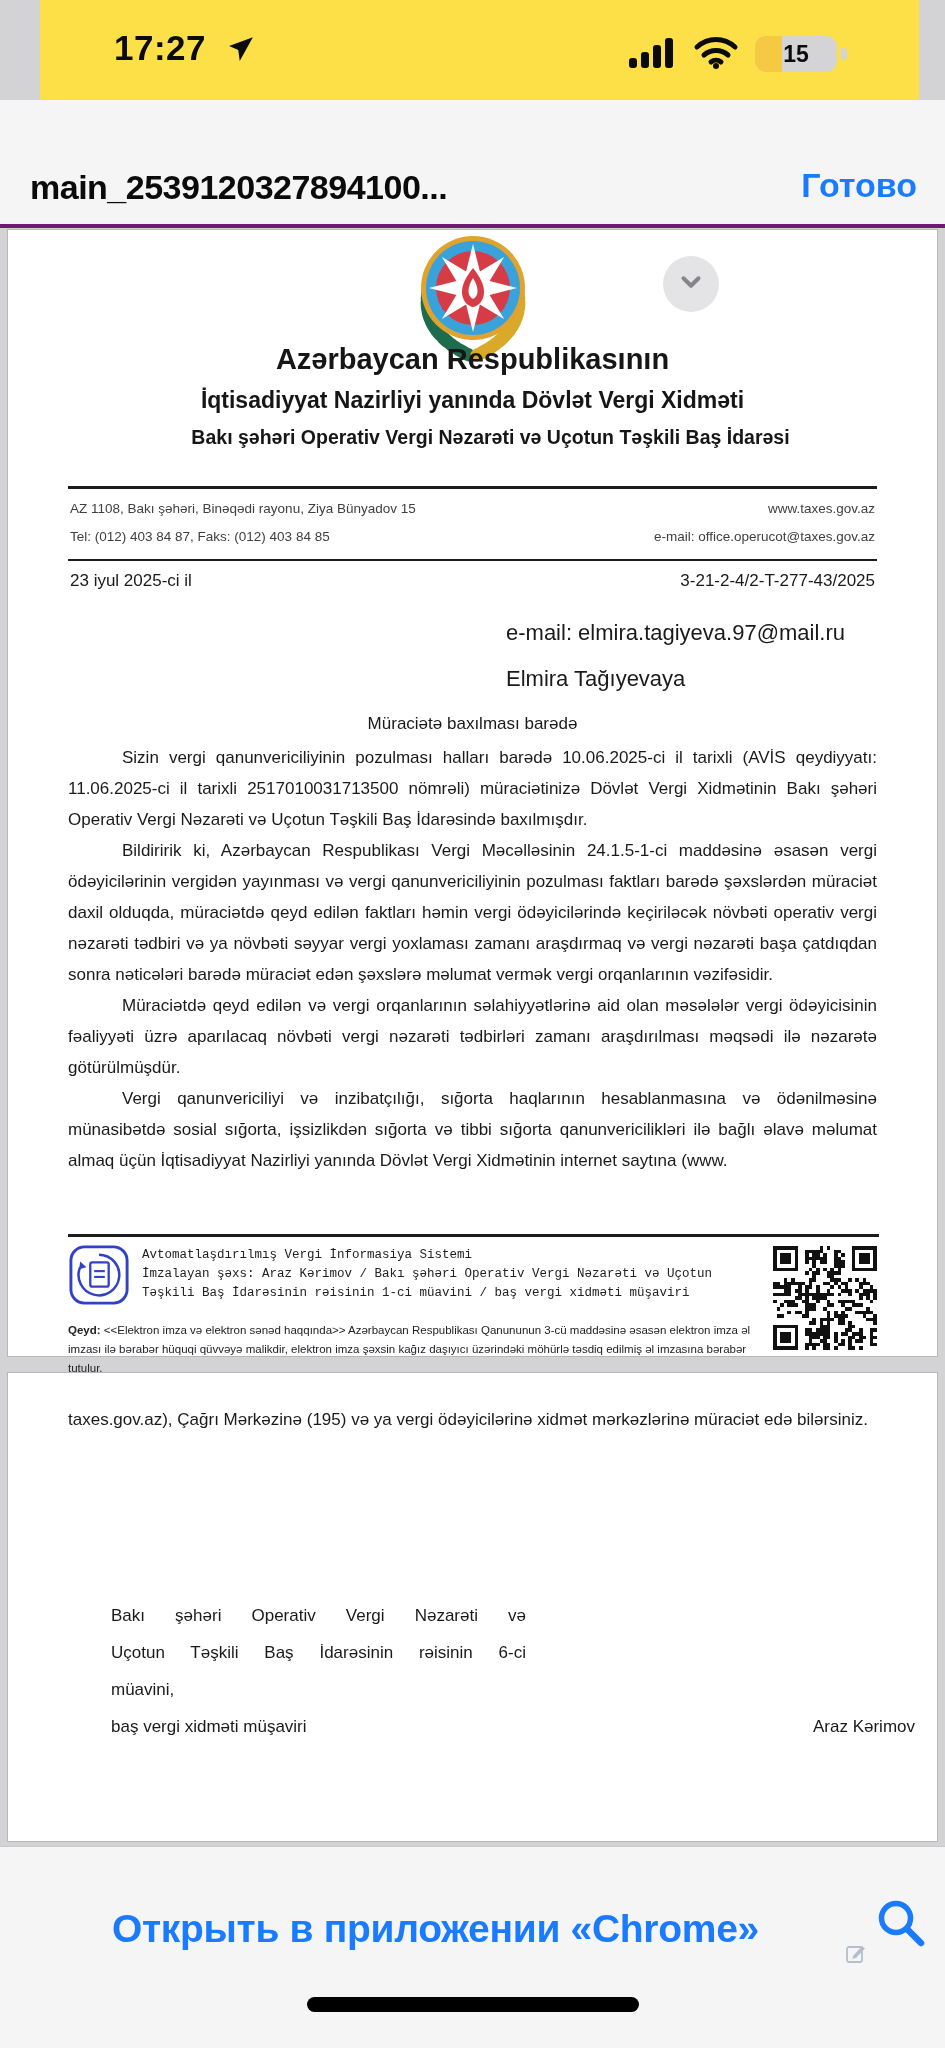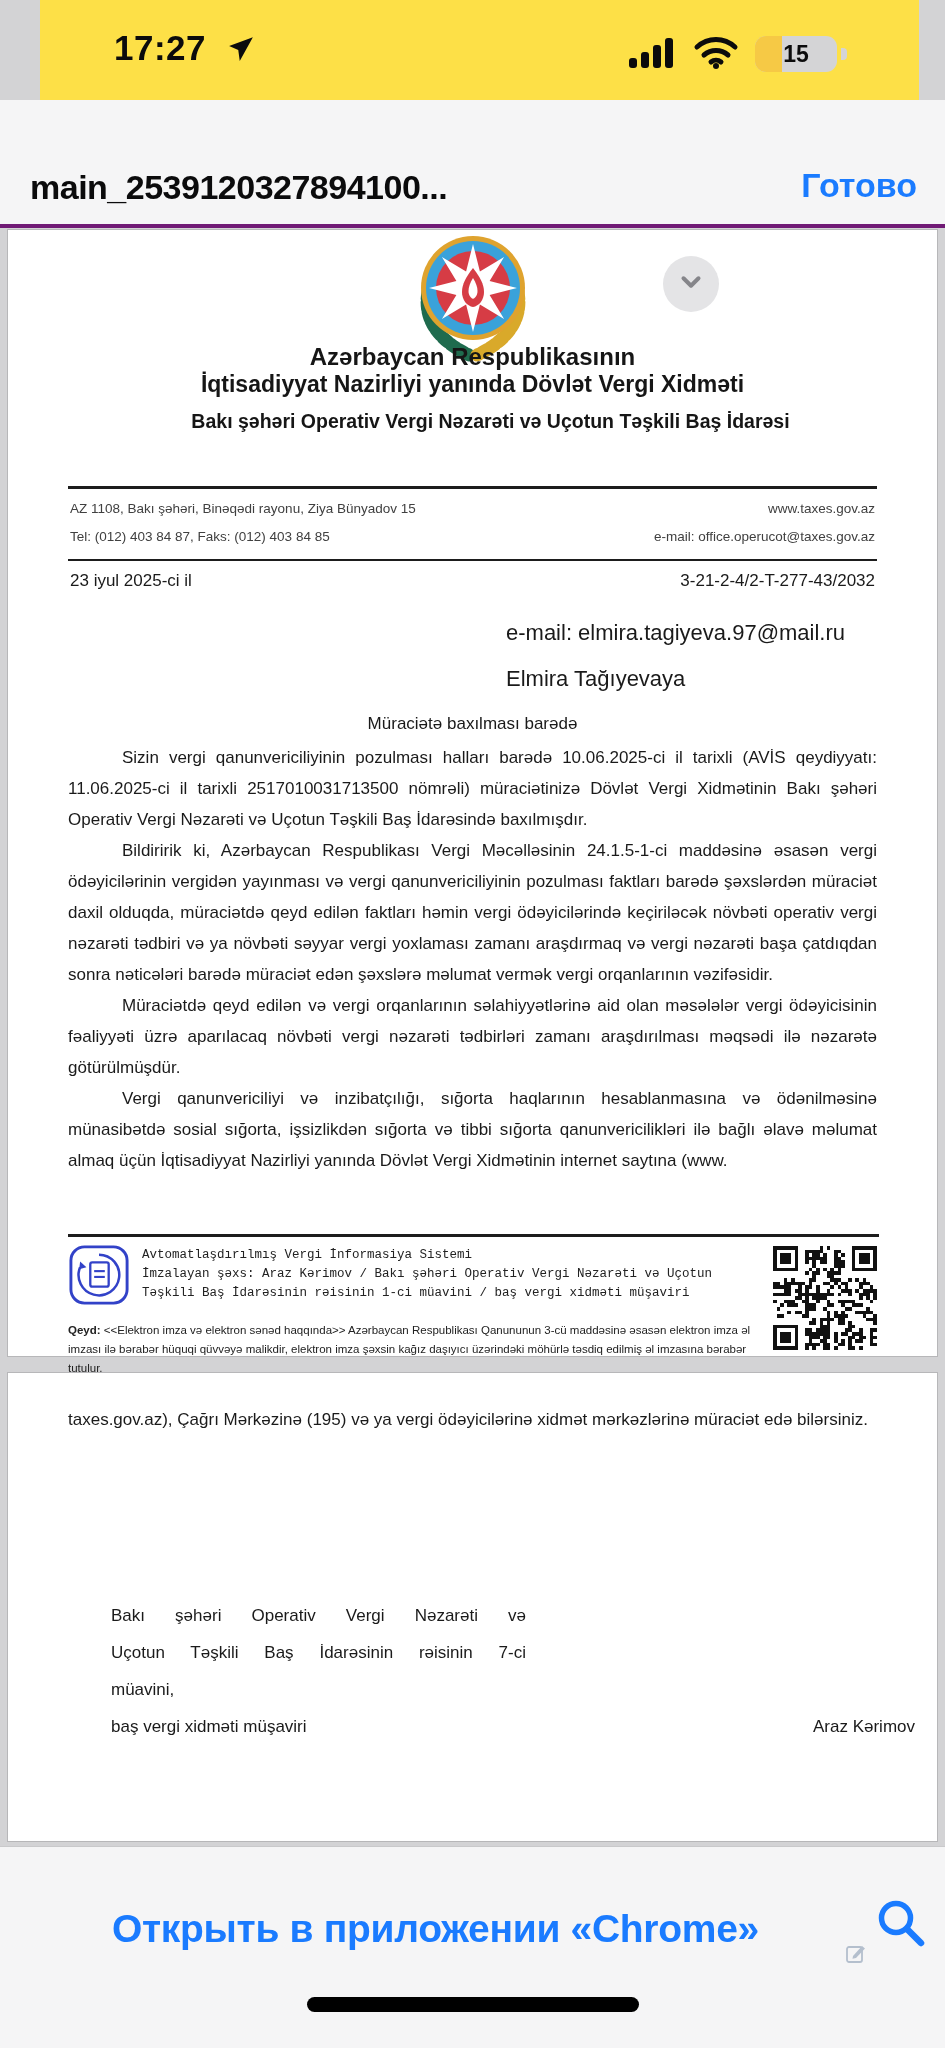--- a/index.html
+++ b/index.html
@@ -25,21 +25,21 @@
 
   
   .viewer { position:absolute; top:228px; left:0; width:945px; height:1618px; background:#d3d3d5; }
   .page { position:absolute; left:7px; width:931px; background:#ffffff; border:1px solid #b7b7b9; }
   .page1 { top:1px; height:1128px; }
   .page2 { top:1144px; height:470px; }
 
   
   .emblem { position:absolute; top:2px; left:50%; transform:translateX(-50%); }
   .org { position:absolute; top:113px; left:0; width:100%; text-align:center; color:#161616; }
-  .org .l1 { font-size:24px; font-weight:bold; }
+  .org .l1 { font-size:29px; font-weight:bold; margin-bottom:11px; }
   .org .l2 { font-size:23px; font-weight:bold; margin-bottom:12px; }
   .org .l3 { font-size:19.5px; font-weight:bold;padding-left:36px; }
   .contact { position:absolute; top:256px; left:60px; right:60px; border-top:3px solid #1d1d1d; border-bottom:2px solid #1d1d1d; padding:6px 2px 8px 2px; display:flex; justify-content:space-between; font-size:13.5px; color:#404040; line-height:28px; }
   .contact .right { text-align:right; }
   .daterow { position:absolute; top:341px; left:62px; right:62px; display:flex; justify-content:space-between; font-size:17px; color:#1a1a1a; }
   .recipient { position:absolute; top:390px; left:498px; font-size:22px; color:#1a1a1a; }
   .recipient div+div { margin-top:20px; }
   .subject { position:absolute; top:484px; left:0; width:100%; text-align:center; font-size:17px; color:#1a1a1a; }
   .body-text { position:absolute; top:512px; left:60px; right:60px; font-size:17px; line-height:31px; color:#1a1a1a; text-align:justify; }
   .body-text p { text-indent:54px; }
@@ -148,21 +148,21 @@
           <div>Tel: (012) 403 84 87, Faks: (012) 403 84 85</div>
         </div>
         <div class="right">
           <div>www.taxes.gov.az</div>
           <div>e-mail: office.operucot@taxes.gov.az</div>
         </div>
       </div>
 
       <div class="daterow">
         <div>23 iyul 2025-ci il</div>
-        <div>3-21-2-4/2-T-277-43/2032</div>
+        <div>3-21-2-4/2-T-277-43/2025</div>
       </div>
 
       <div class="recipient">
         <div>e-mail: elmira.tagiyeva.97@mail.ru</div>
         <div>Elmira Tağıyevaya</div>
       </div>
 
       <div class="subject">Müraciətə baxılması barədə</div>
 
       <div class="body-text">
@@ -492,21 +492,21 @@
               <rect x="2" y="24" width="3" height="3" fill="#111"></rect>
             </svg>
         </div>
       </div>
     </div>
 
     <div class="page page2">
       <div class="cont-text">taxes.gov.az), Çağrı Mərkəzinə (195) və ya vergi ödəyicilərinə xidmət mərkəzlərinə müraciət edə bilərsiniz.</div>
       <div class="sig-block">
         <div class="sig-line just">Bakı şəhəri Operativ Vergi Nəzarəti və</div>
-        <div class="sig-line just">Uçotun Təşkili Baş İdarəsinin rəisinin 7-ci</div>
+        <div class="sig-line just">Uçotun Təşkili Baş İdarəsinin rəisinin 6-ci</div>
         <div class="sig-line">müavini,</div>
         <div class="sig-line">baş vergi xidməti müşaviri</div>
       </div>
       <div class="signer-name">Araz Kərimov</div>
     </div>
   </div>
 
   <div class="bottombar">
     <div class="open-chrome blue">Открыть в приложении «Chrome»</div>
     <div class="markup-ic">

